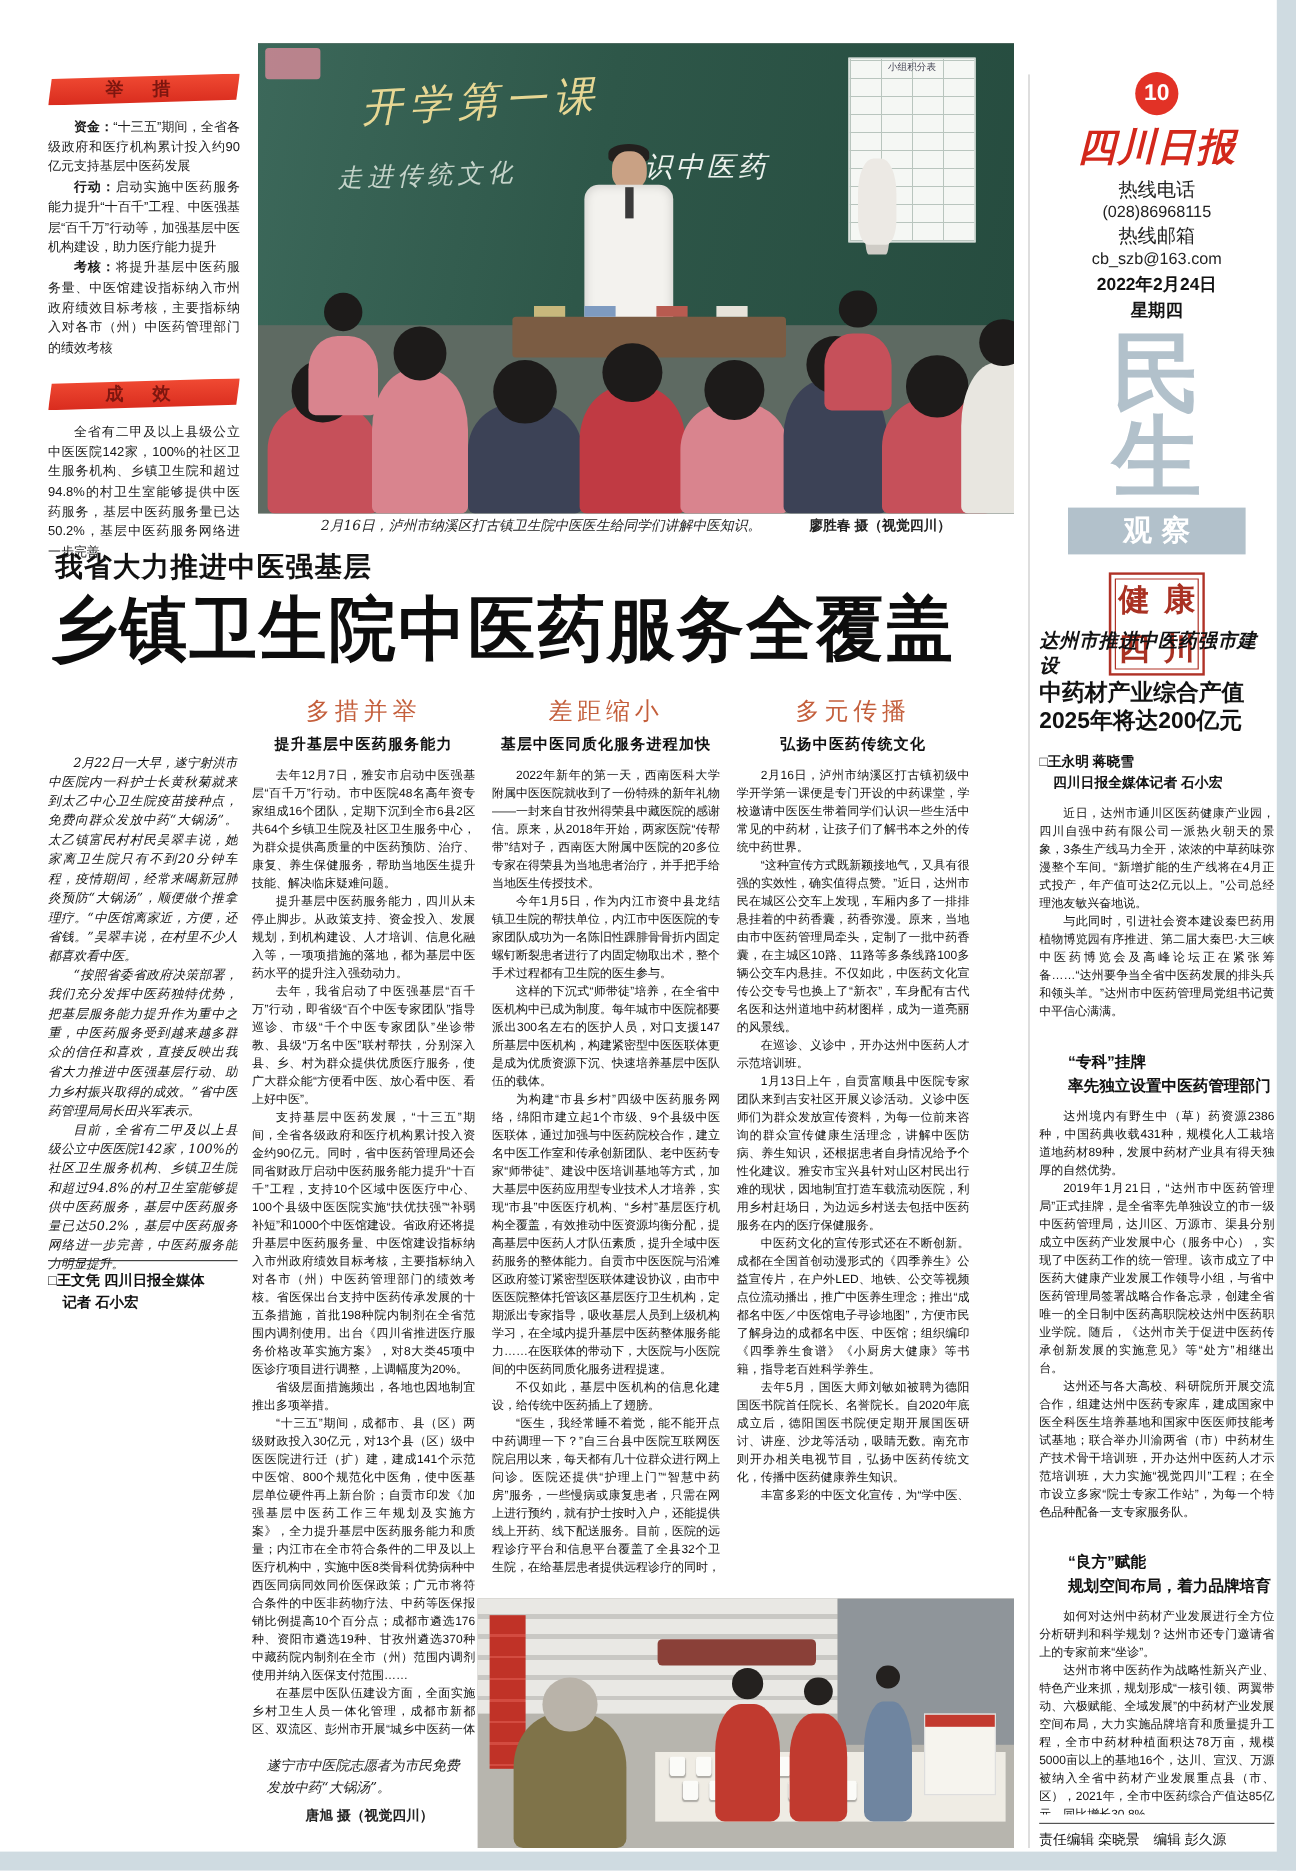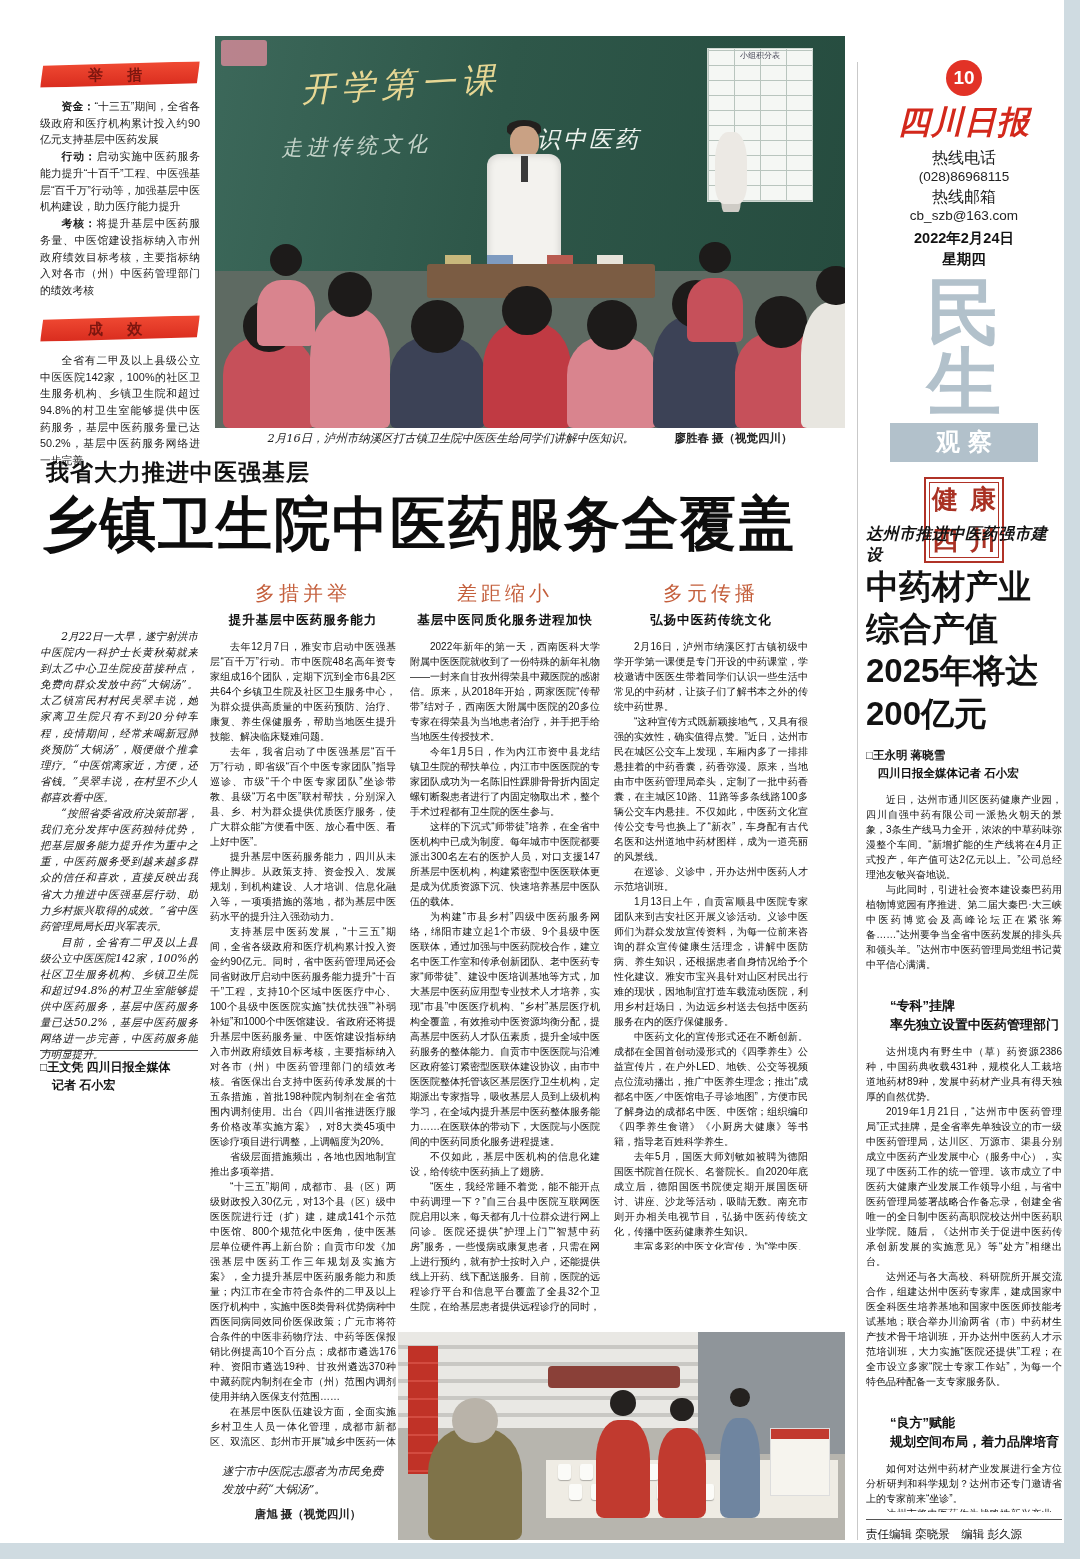--- a/index.html
+++ b/index.html
@@ -132,21 +132,21 @@
   .section-sub{margin:6px auto 0;width:148px;background:#b2c1cb;color:#fff;font-size:24px;font-weight:bold;
                letter-spacing:8px;padding:3px 0 4px;text-indent:8px;}
   .seal{margin:15px auto 0;width:76px;height:82px;border:2px solid #b03227;
         box-shadow:inset 0 0 0 3px #fff,inset 0 0 0 4px #b03227;display:grid;
         grid-template-columns:1fr 1fr;align-items:center;justify-items:center;color:#a93123;
         font-family:"DejaVu Serif",serif;font-weight:bold;font-size:26px;}
 
   
   .rail-article{position:absolute;left:866px;top:524px;width:196px;height:988px;overflow:hidden;}
   .rail-kicker{font-size:16px;font-weight:bold;letter-spacing:.5px;font-style:italic;}
-  .rail-headline{font-size:33px;font-weight:900;line-height:1.28;margin-top:4px;}
+  .rail-headline{font-size:19px;font-weight:900;line-height:1.28;margin-top:4px;}
   .rail-byline{margin-top:11px;font-size:11.5px;font-weight:bold;line-height:1.6;}
   .rail-byline .l2{padding-left:1em;}
   .rail-body{margin-top:9px;font-size:10px;line-height:1.5;text-align:justify;}
   .rail-sub{font-weight:bold;font-size:13px;line-height:1.5;margin:24px 0 7px;padding-left:24px;text-indent:0;}
   .rail-footer{position:absolute;left:866px;top:1519px;width:196px;border-top:1px solid #555;
                padding-top:5px;font-size:11.5px;line-height:1.65;}
 </style>
 </head>
 <body>
 
@@ -224,22 +224,22 @@
   <div class="l2">记者 石小宏</div>
 </div>
 
 <section class="col col2">
   <header class="col-head">
     <div class="t">多措并举</div>
     <div class="s">提升基层中医药服务能力</div>
   </header>
   <div>
       <p class="p">去年12月7日，雅安市启动中医强基层“百千万”行动。市中医院48名高年资专家组成16个团队，定期下沉到全市6县2区共64个乡镇卫生院及社区卫生服务中心，为群众提供高质量的中医药预防、治疗、康复、养生保健服务，帮助当地医生提升技能、解决临床疑难问题。</p>
+      <p class="p">提升基层中医药服务能力，四川从未停止脚步。从政策支持、资金投入、发展规划，到机构建设、人才培训、信息化融入等，一项项措施的落地，都为基层中医药水平的提升注入强劲动力。</p>
       <p class="p">去年，我省启动了中医强基层“百千万”行动，即省级“百个中医专家团队”指导巡诊、市级“千个中医专家团队”坐诊带教、县级“万名中医”联村帮扶，分别深入县、乡、村为群众提供优质医疗服务，使广大群众能“方便看中医、放心看中医、看上好中医”。</p>
-      <p class="p">提升基层中医药服务能力，四川从未停止脚步。从政策支持、资金投入、发展规划，到机构建设、人才培训、信息化融入等，一项项措施的落地，都为基层中医药水平的提升注入强劲动力。</p>
       <p class="p">支持基层中医药发展，“十三五”期间，全省各级政府和医疗机构累计投入资金约90亿元。同时，省中医药管理局还会同省财政厅启动中医药服务能力提升“十百千”工程，支持10个区域中医医疗中心、100个县级中医医院实施“扶优扶强”“补弱补短”和1000个中医馆建设。省政府还将提升基层中医药服务量、中医馆建设指标纳入市州政府绩效目标考核，主要指标纳入对各市（州）中医药管理部门的绩效考核。省医保出台支持中医药传承发展的十五条措施，首批198种院内制剂在全省范围内调剂使用。出台《四川省推进医疗服务价格改革实施方案》，对8大类45项中医诊疗项目进行调整，上调幅度为20%。</p>
       <p class="p">省级层面措施频出，各地也因地制宜推出多项举措。</p>
       <p class="p">“十三五”期间，成都市、县（区）两级财政投入30亿元，对13个县（区）级中医医院进行迁（扩）建，建成141个示范中医馆、800个规范化中医角，使中医基层单位硬件再上新台阶；自贡市印发《加强基层中医药工作三年规划及实施方案》，全力提升基层中医药服务能力和质量；内江市在全市符合条件的二甲及以上医疗机构中，实施中医8类骨科优势病种中西医同病同效同价医保政策；广元市将符合条件的中医非药物疗法、中药等医保报销比例提高10个百分点；成都市遴选176种、资阳市遴选19种、甘孜州遴选370种中藏药院内制剂在全市（州）范围内调剂使用并纳入医保支付范围……</p>
       <p class="p">在基层中医队伍建设方面，全面实施乡村卫生人员一体化管理，成都市新都区、双流区、彭州市开展“城乡中医药一体化”工作，推动市（区）、乡（镇）两级中医药人员“下沉、上挂”；德阳市开展人员一体化管理，实现乡村两级人才上下有效流动。</p>
     </div>
 </section>
 
 <section class="col col3">
   <header class="col-head">
     <div class="t">差距缩小</div>
@@ -344,21 +344,21 @@
       <p class="p">近日，达州市通川区医药健康产业园，四川自强中药有限公司一派热火朝天的景象，3条生产线马力全开，浓浓的中草药味弥漫整个车间。“新增扩能的生产线将在4月正式投产，年产值可达2亿元以上。”公司总经理池友敏兴奋地说。</p>
       <p class="p">与此同时，引进社会资本建设秦巴药用植物博览园有序推进、第二届大秦巴·大三峡中医药博览会及高峰论坛正在紧张筹备……“达州要争当全省中医药发展的排头兵和领头羊。”达州市中医药管理局党组书记黄中平信心满满。</p>
     </div>
   <div class="rail-sub">
     <div>“专科”挂牌</div>
     <div>率先独立设置中医药管理部门</div>
   </div>
   <div class="rail-body">
       <p class="p">达州境内有野生中（草）药资源2386种，中国药典收载431种，规模化人工栽培道地药材89种，发展中药材产业具有得天独厚的自然优势。</p>
       <p class="p">2019年1月21日，“达州市中医药管理局”正式挂牌，是全省率先单独设立的市一级中医药管理局，达川区、万源市、渠县分别成立中医药产业发展中心（服务中心），实现了中医药工作的统一管理。该市成立了中医药大健康产业发展工作领导小组，与省中医药管理局签署战略合作备忘录，创建全省唯一的全日制中医药高职院校达州中医药职业学院。随后，《达州市关于促进中医药传承创新发展的实施意见》等“处方”相继出台。</p>
-      <p class="p">达州还与各大高校、科研院所开展交流合作，组建达州中医药专家库，建成国家中医全科医生培养基地和国家中医医师技能考试基地；联合举办川渝两省（市）中药材生产技术骨干培训班，开办达州中医药人才示范培训班，大力实施“医院还提供”工程；在全市设立多家“院士专家工作站”，为每一个特色品种配备一支专家服务队。</p>
+      <p class="p">达州还与各大高校、科研院所开展交流合作，组建达州中医药专家库，建成国家中医全科医生培养基地和国家中医医师技能考试基地；联合举办川渝两省（市）中药材生产技术骨干培训班，开办达州中医药人才示范培训班，大力实施“视觉四川”工程；在全市设立多家“院士专家工作站”，为每一个特色品种配备一支专家服务队。</p>
     </div>
   <div class="rail-sub">
     <div>“良方”赋能</div>
     <div>规划空间布局，着力品牌培育</div>
   </div>
   <div class="rail-body">
       <p class="p">如何对达州中药材产业发展进行全方位分析研判和科学规划？达州市还专门邀请省上的专家前来“坐诊”。</p>
       <p class="p">达州市将中医药作为战略性新兴产业、特色产业来抓，规划形成“一核引领、两翼带动、六极赋能、全域发展”的中药材产业发展空间布局，大力实施品牌培育和质量提升工程，全市中药材种植面积达78万亩，规模5000亩以上的基地16个，达川、宣汉、万源被纳入全省中药材产业发展重点县（市、区），2021年，全市中医药综合产值达85亿元，同比增长30.8%。</p>
     </div>
 </article>

